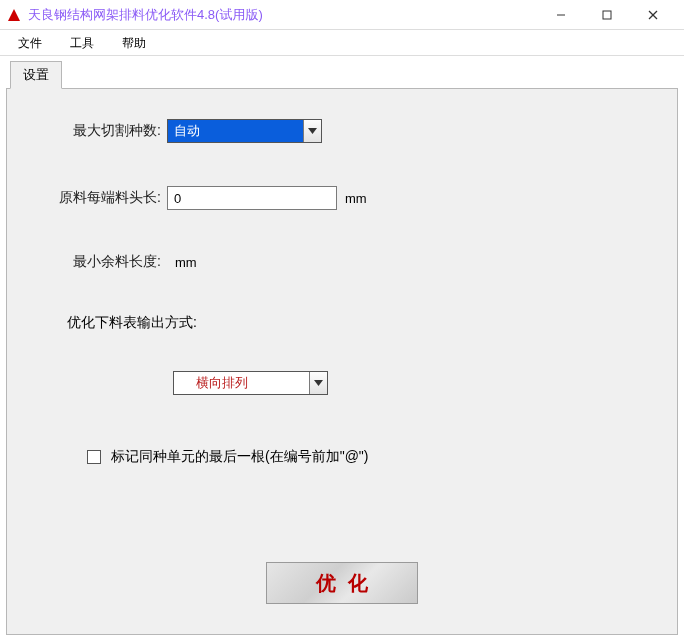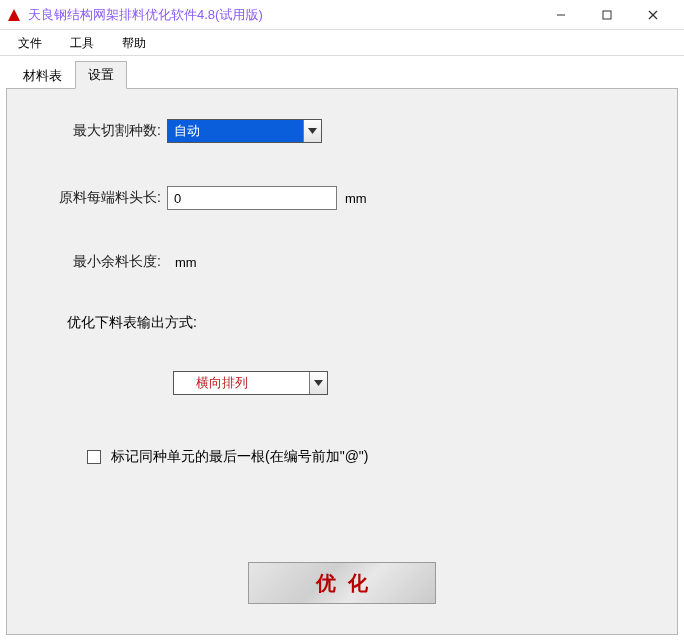--- a/index.html
+++ b/index.html
@@ -179,21 +179,21 @@
       display: inline-block;
     }
 
     .footer {
       margin-top: auto;
       display:flex;
       justify-content: center;
       padding-bottom: 20px;
     }
     .optbtn {
-      width: 188px;
+      width: 152px;
       height: 42px;
       background: linear-gradient(135deg,#e6e6e6,#cfcfcf 40%,#e8e8e8 60%,#cacaca);
       border: 1px solid #9a9a9a;
       display:flex;
       align-items:center;
       justify-content:center;
       font-size: 20px;
       color: #b80000;
       font-weight: bold;
       letter-spacing: 12px;
@@ -233,21 +233,20 @@
     </div>
   </div>
 
   <div class="menubar">
     <div class="mitem">文件</div>
     <div class="mitem">工具</div>
     <div class="mitem">帮助</div>
   </div>
 
   <div class="tabbar">
-    <div class="tab">材料表</div>
     <div class="tab active">设置</div>
   </div>
 
   <div class="content">
 
     <div class="form-row">
       <div class="lbl">最大切割种数:</div>
       <div class="combo sel">
         <div class="val">自动</div>
         <div class="arrow">

